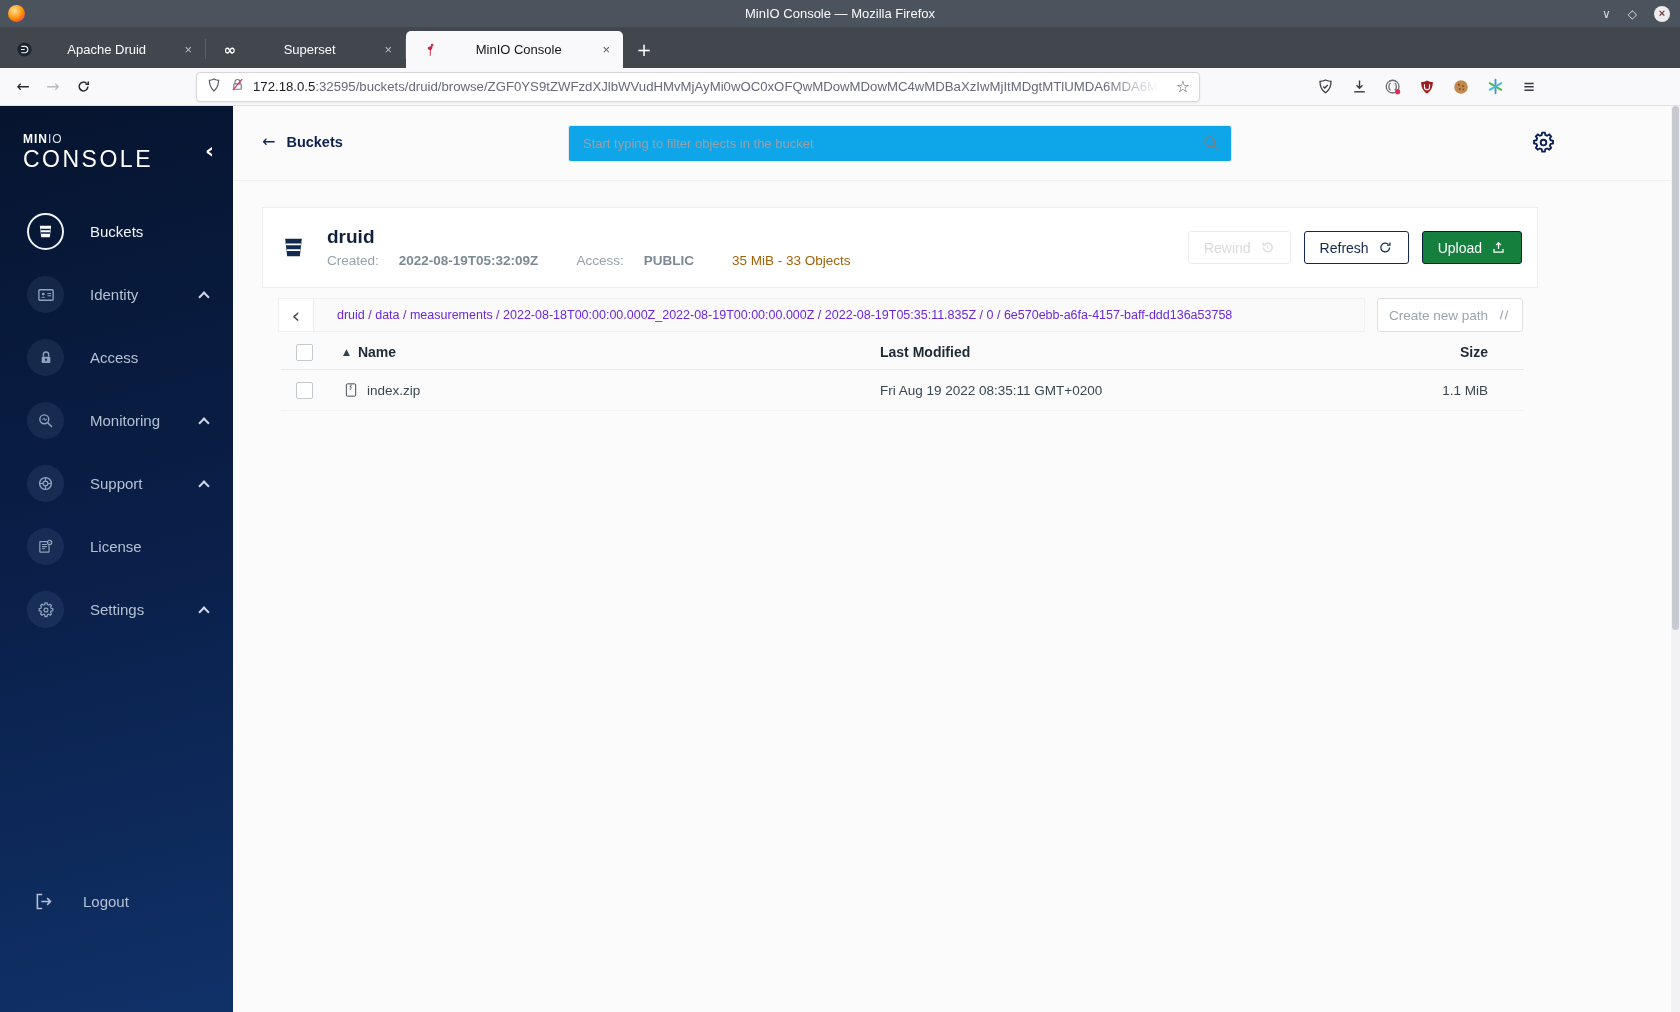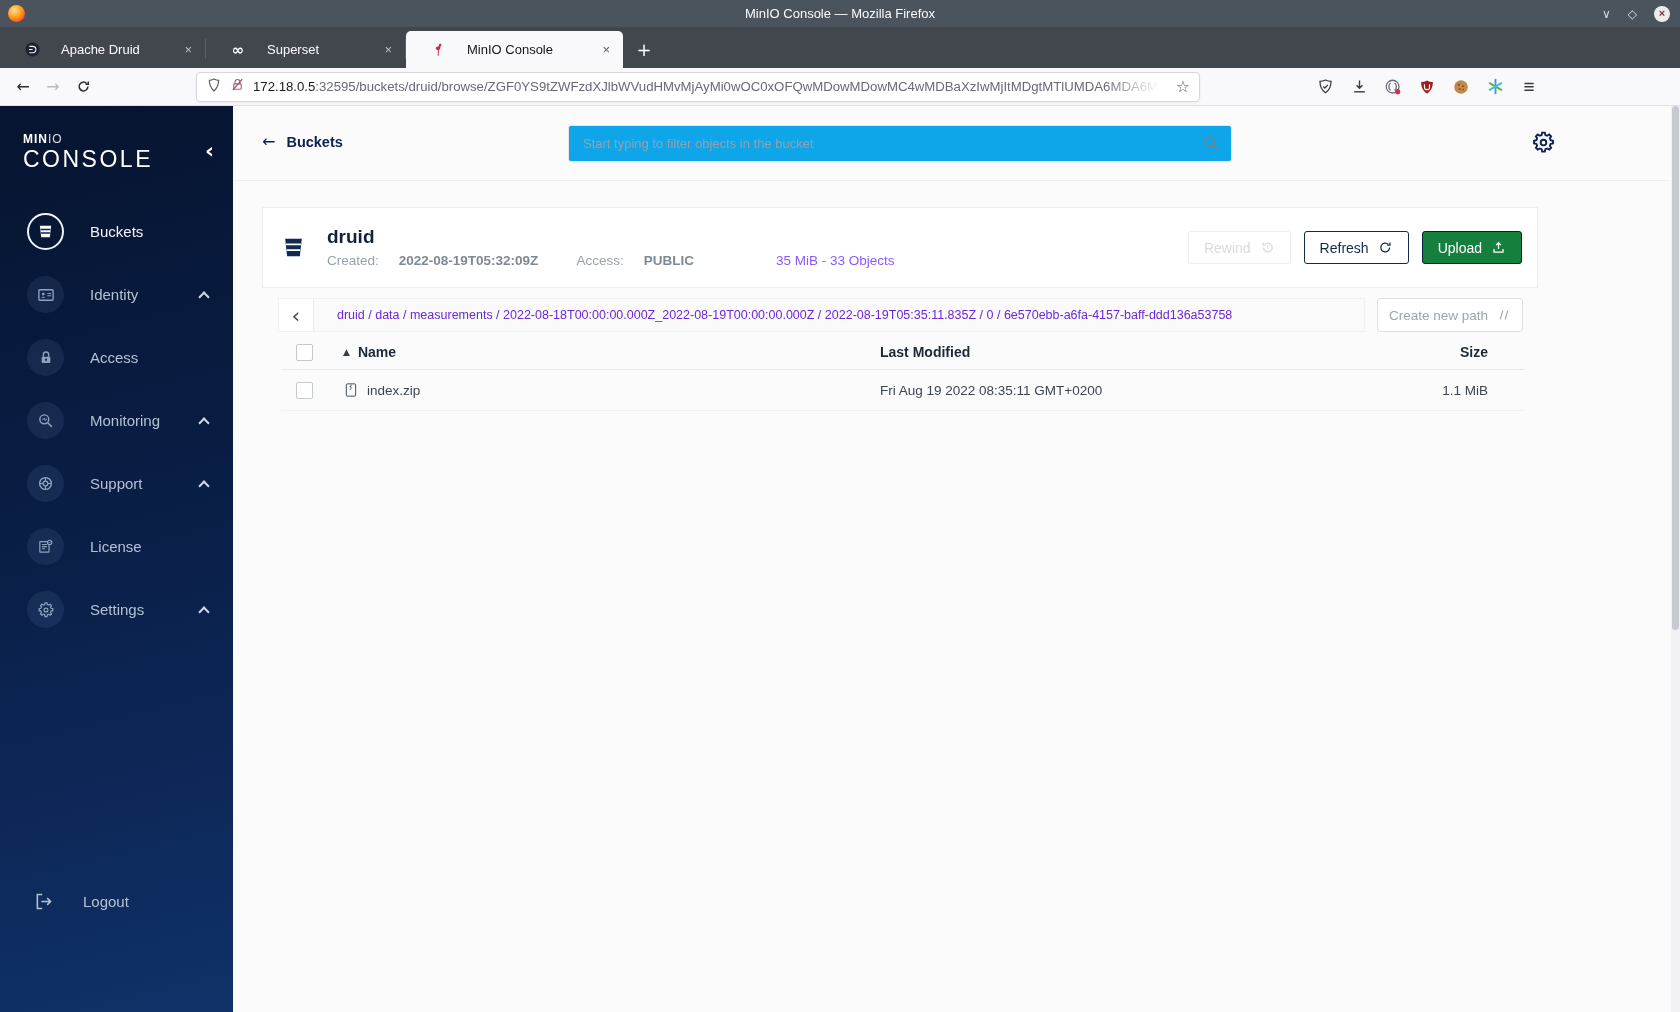--- a/index.html
+++ b/index.html
@@ -13,21 +13,21 @@
   .ff-logo { position:absolute; left:8px; top:5px; width:17px; height:17px; border-radius:50%;
     background:radial-gradient(circle at 38% 32%, #ffe08a 0%, #ffb347 30%, #ff8a00 55%, #e8446f 80%, #a8007f 100%); }
   .win-title { position:absolute; left:50%; transform:translateX(-50%); color:#fbfbfe; font-size:13px; white-space:nowrap; }
   .win-controls { position:absolute; right:10px; top:0; height:27px; display:flex; align-items:center; gap:17px; }
   .wc { color:#d7dade; font-size:12px; line-height:1; cursor:default; }
   .wc-close { width:16px; height:16px; border-radius:50%; background:#ececec; color:#71383a; font-size:11px;
     display:flex; align-items:center; justify-content:center; font-weight:700; }
 
   
   .tabstrip { height:41px; background:#42474e; display:flex; align-items:flex-end; }
-  .tab { height:37px; display:flex; align-items:center; padding:0 10px 0 24px; gap:21px; cursor:default; }
+  .tab { height:37px; display:flex; align-items:center; padding:0 10px 0 16px; gap:10px; cursor:default;text-align:center; }
   .tab-1 { width:205px; } .tab-2 { width:199px; } .tab-3 { width:217px; }
   .tab-sep { width:1px; height:20px; background:#5a6068; margin-bottom:9px; }
   .tab-label { flex:1; font-size:13px; color:#fbfbfe; white-space:nowrap; overflow:hidden; }
   .tab-close { font-size:13px; color:#b9bdc3; padding:0 3px; }
   .tab.active { background:#f9f9fb; border-radius:5px 5px 0 0; }
   .tab.active .tab-label { color:#15141a; }
   .tab.active .tab-close { color:#5b5b66; }
   .favicon { width:16px; height:16px; flex:0 0 16px; display:flex; align-items:center; justify-content:center; }
   .superset-inf { color:#fff; font-size:15px; font-weight:700; line-height:16px; }
   .newtab { width:32px; height:37px; display:flex; align-items:center; justify-content:center;
@@ -93,21 +93,21 @@
 
   .content { position:absolute; top:76px; left:0; right:0; bottom:0; }
 
   
   .bucket-card { position:absolute; left:29px; top:25px; width:1276px; height:81px; background:#fff;
     border:1px solid #eceef0; display:flex; align-items:center; padding:0 15px 0 18px; }
   .bc-icon { width:27px; margin-right:19px; color:#122a52; display:flex; }
   .bc-title { font-size:19px; font-weight:700; color:#14213d; line-height:1.1; }
   .bc-meta { margin-top:6px; font-size:13.5px; color:#98a2ab; display:flex; gap:20px; align-items:baseline; }
   .bc-meta .val { font-weight:700; color:#7d8994; margin-right:18px; }
-  .bc-meta .stats { color:#8b5cf6;margin-left:44px; }
+  .bc-meta .stats { color:#a16207; }
   .bc-actions { margin-left:auto; display:flex; align-items:flex-start; gap:13px; }
   .btn { height:33px; border-radius:3px; display:flex; align-items:center; gap:9px; padding:0 15px;
     font-size:14px; font-family:inherit; cursor:pointer; background:#fff; }
   .btn-rewind { border:1px solid #ececec; color:#d9dadc; cursor:default; }
   .btn-refresh { border:1px solid #12294e; color:#12294e; }
   .btn-upload { border:1px solid #081C42; background:#15803d; color:#fff; }
 
   
   .path-row { position:absolute; left:45px; top:116px; width:1087px; height:34px; background:#fafafa;
     border:1px solid #f0f1f2; display:flex; align-items:stretch; }

